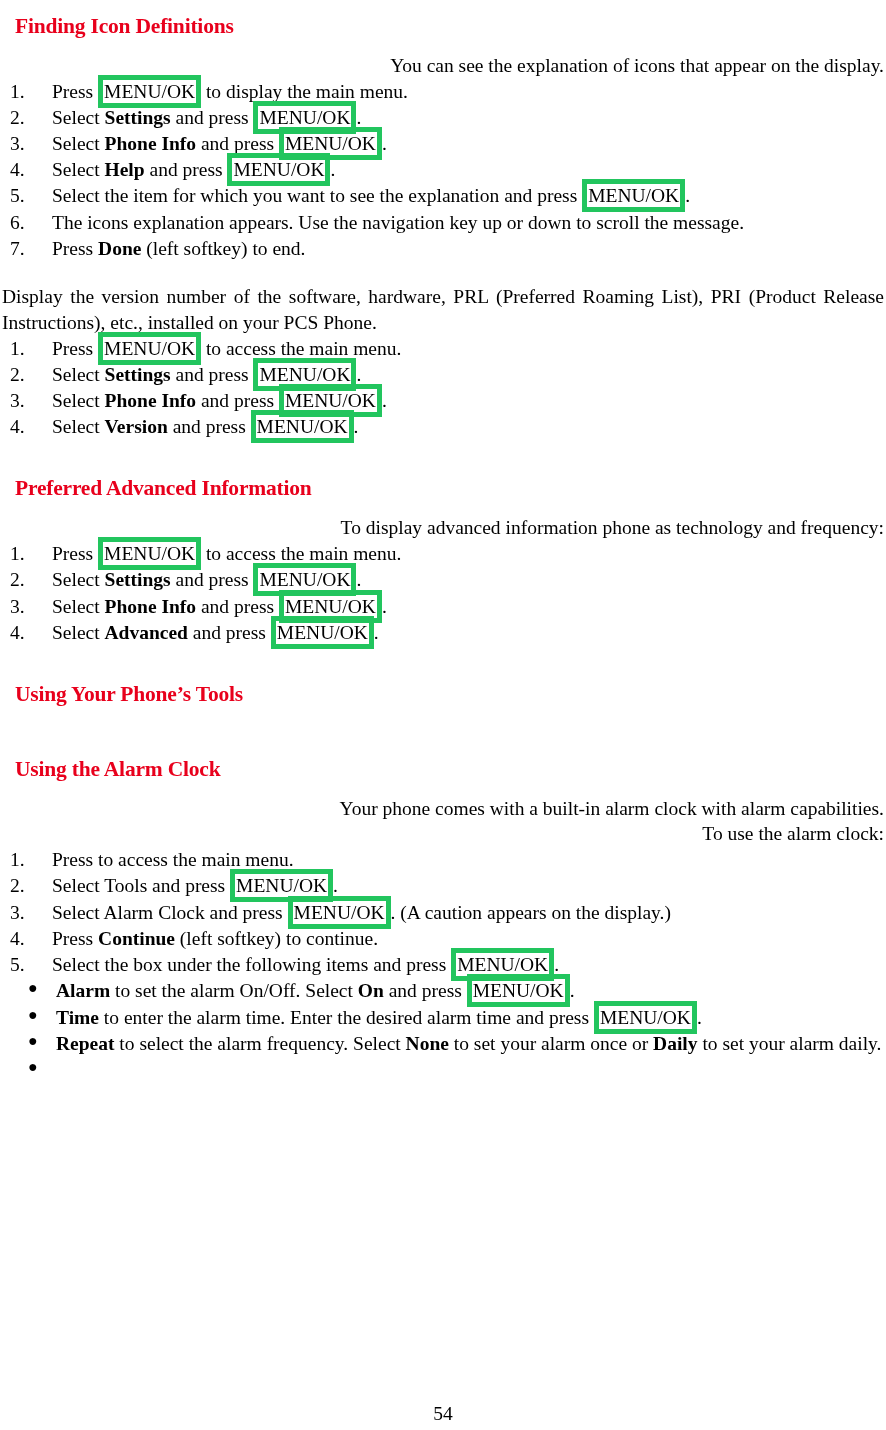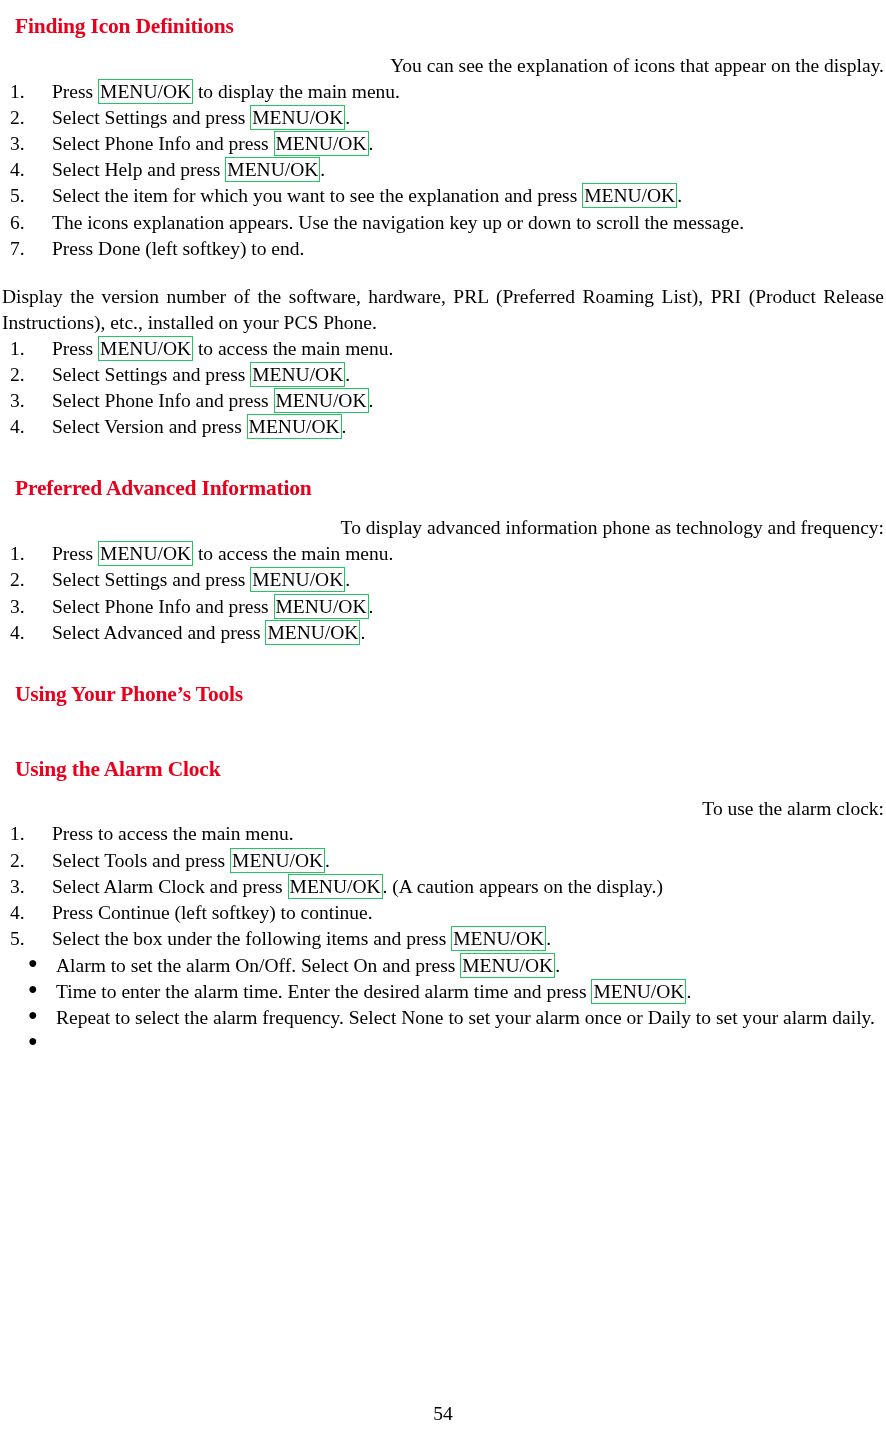--- a/index.html
+++ b/index.html
@@ -77,24 +77,24 @@
     position: relative;
     text-align: left;
   }
   ul.bullets > li .dot {
     position: absolute;
     left: 26px;
     top: -1px;
     font-size: 16px;
   }
   .b {
-    font-weight: normal;
+    font-weight: bold;
   }
   .key {
-    border: 1px solid #22c55e;
+    border: 5px solid #22c55e;
     padding: 1px 1px;
     white-space: nowrap;
   }
   .gap-md { height: 22px; }
   .pagenum {
     position: absolute;
     bottom: 18px;
     left: 0;
     width: 886px;
     text-align: center;
@@ -141,20 +141,21 @@
         <li><span class="num">4.</span><span><span>Select </span><span class="b">Advanced</span><span> and press </span><span class="key">MENU/OK</span><span>.</span></span></li>
       </ol>
 
     <div class="gap-md"></div>
 
     <h2 class="section-title">Using Your Phone’s Tools</h2>
 
     <div class="gap-md"></div>
 
     <h2 class="section-title">Using the Alarm Clock</h2>
+    <p class="para nojust">Your phone comes with a built-in alarm clock with alarm capabilities.</p>
     <p class="para nojust">To use the alarm clock:</p>
     <ol class="steps">
         <li><span class="num">1.</span><span><span>Press to access the main menu.</span></span></li>
         <li><span class="num">2.</span><span><span>Select Tools and press </span><span class="key">MENU/OK</span><span>.</span></span></li>
         <li><span class="num">3.</span><span><span>Select Alarm Clock and press </span><span class="key">MENU/OK</span><span>. (A caution appears on the display.)</span></span></li>
         <li><span class="num">4.</span><span><span>Press </span><span class="b">Continue</span><span> (left softkey) to continue.</span></span></li>
         <li><span class="num">5.</span><span><span>Select the box under the following items and press </span><span class="key">MENU/OK</span><span>.</span></span></li>
       </ol>
     <ul class="bullets">
         <li><span class="dot">●</span><span><span class="b">Alarm</span><span> to set the alarm On/Off. Select </span><span class="b">On</span><span> and press </span><span class="key">MENU/OK</span><span>.</span></span></li>

